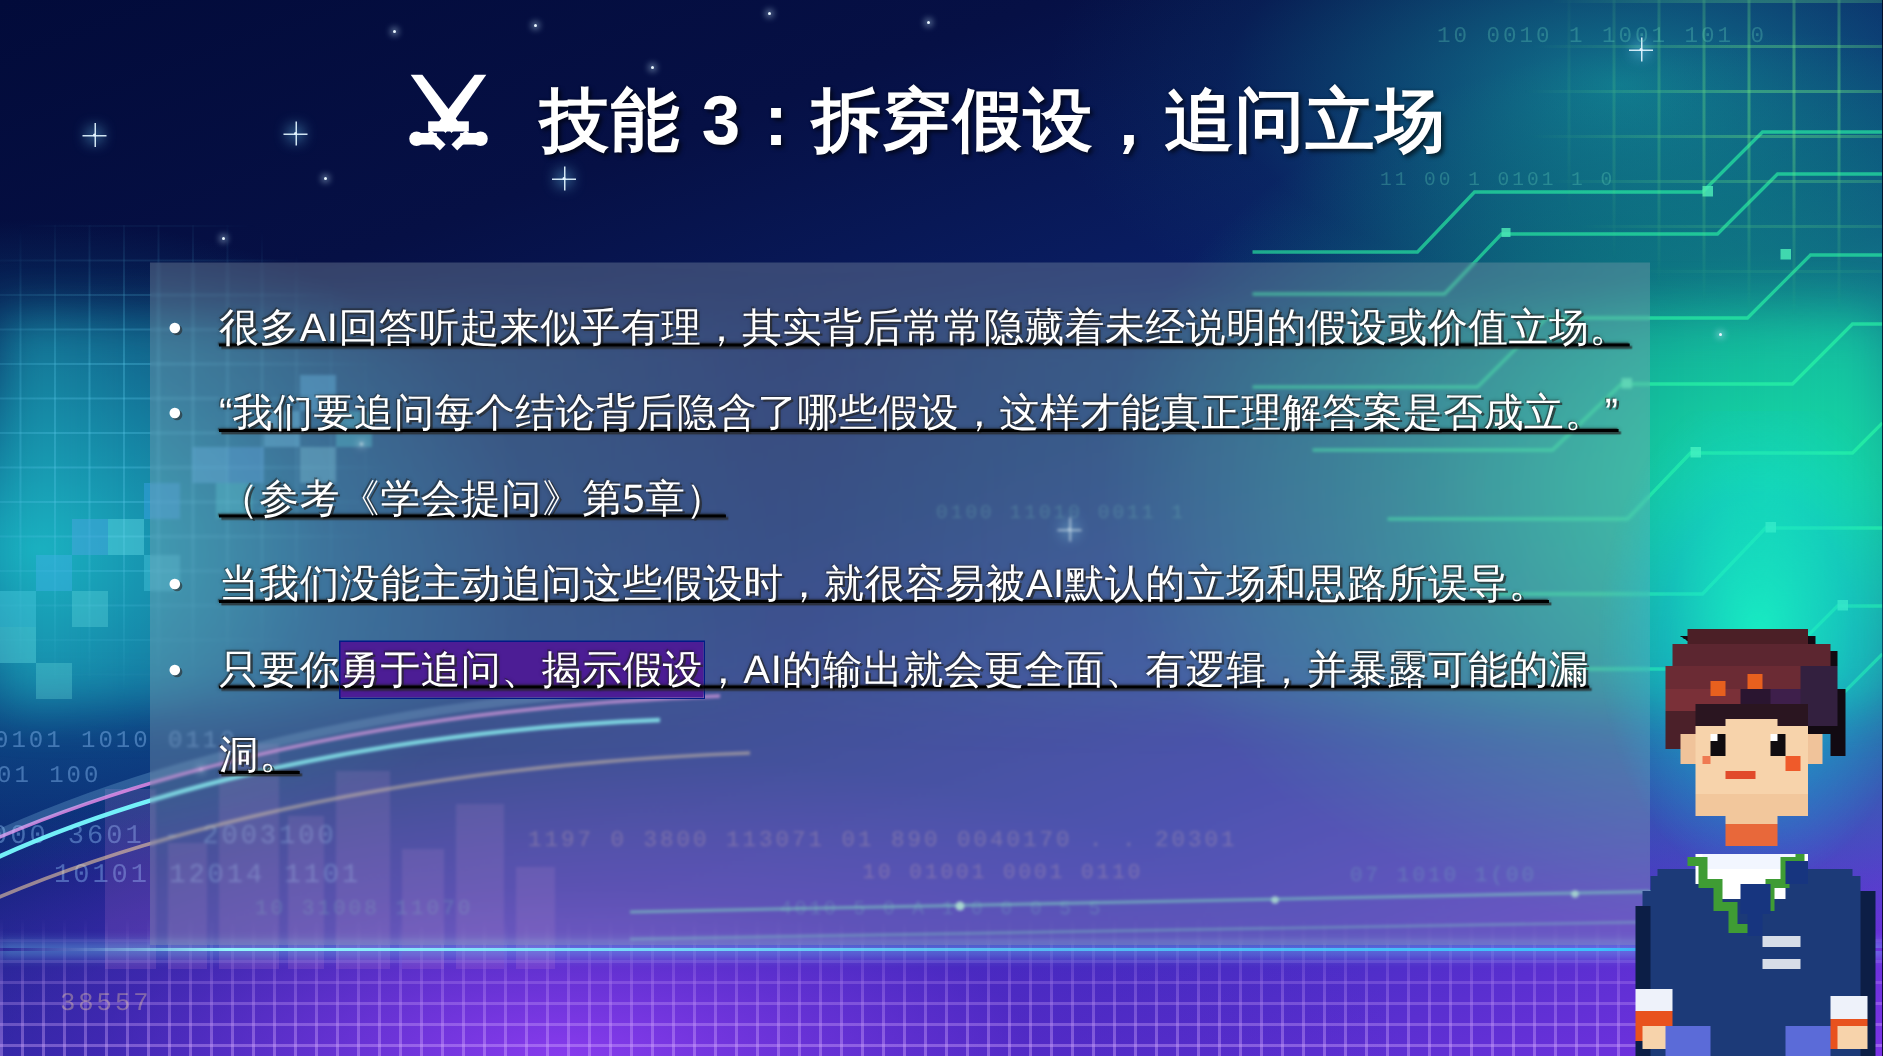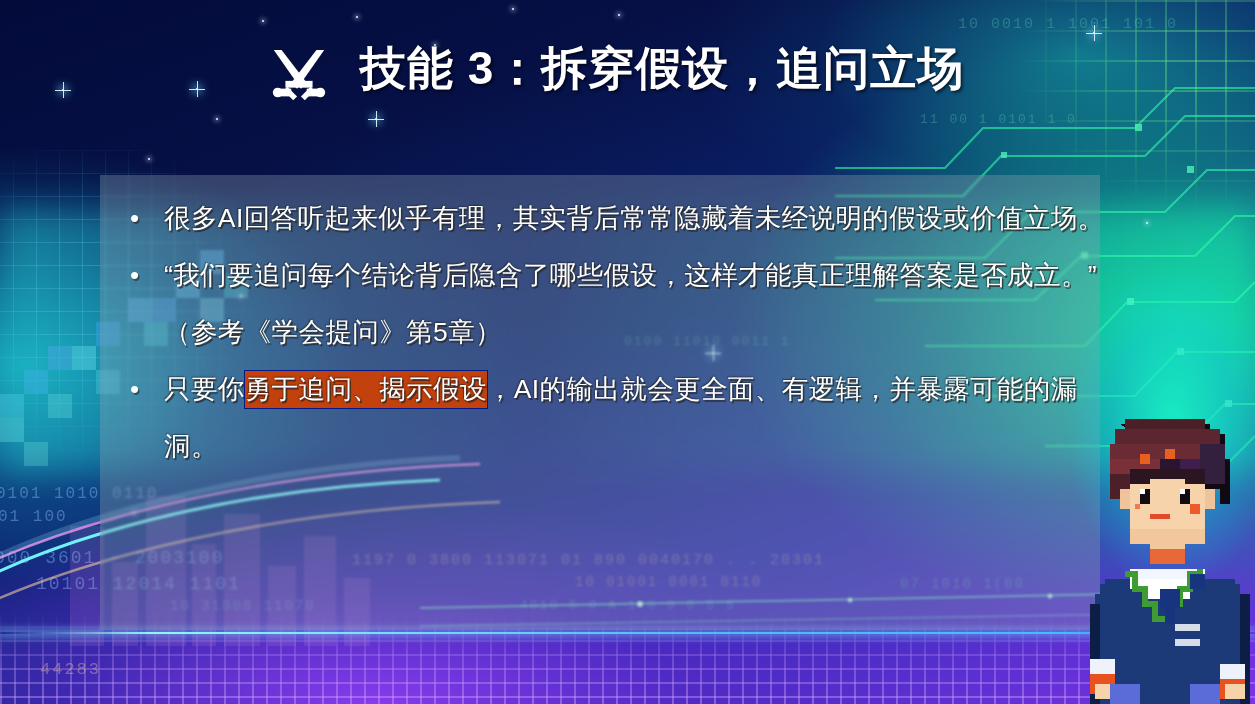--- a/index.html
+++ b/index.html
@@ -140,34 +140,35 @@
     letter-spacing: 1px;
     text-shadow:
       2px 2px 3px rgba(0,0,0,.55),
       0 0 2px rgba(0,0,0,.4);
   }
   .swords-icon {
     position: absolute;
     left: 0px; top: 6px;
     width: 62px; height: 62px;
   }
-  .title-text { margin-left: 92px; display: block; }
+  .title-text { margin-left: 92px; display: block; margin-top: 12px; }
 
   
   .panel {
     position: absolute;
     left: 100px; top: 175px;
     width: 1000px; height: 455px;
     background: rgba(148,163,178,0.34);
     backdrop-filter: blur(1px);
   }
   .bullets {
     position: absolute;
-    left: 122px; top: 190px;
+    left: 104px; top: 190px;
     width: 990px;
+    text-decoration: underline;
   }
   .bullet {
     position: relative;
     display: block;
     padding-left: 42px;
     font-size: 26.5px;
     line-height: 57px;
     color: #ffffff;
     text-shadow:
       1.6px 1.6px 0 rgba(40,40,40,.72),
@@ -177,21 +178,21 @@
   }
   .bullet::before {
     content: "\2022";
     position: absolute;
     left: 8px; top: 0;
     font-size: 26px;
     color: #ffffff;
     text-shadow: 1.5px 1.5px 0 rgba(40,40,40,.6);
   }
   .sel {
-    background: #c2410c;
+    background: #4c1d95;
     color: #ffffff;
     padding: 3px 0 4px 0;
     box-shadow: 0 0 0 1px #001a86;
   }
 
   
   .avatar {
     position: absolute;
     right: 0px; bottom: 0px;
     width: 170px; height: 300px;
@@ -285,21 +286,21 @@
   <div class="binary" style="left:-6px;top:548px;font-size:18px;">000 3601 - 2003100</div>
   <div class="binary" style="left:36px;top:574px;font-size:18px;">10101 12014 1101</div>
   <div class="binary warm" style="left:352px;top:552px;font-size:15px;">1197 0 3800 113071 01 890 0040170 . . 20301</div>
   <div class="binary warm" style="left:575px;top:574px;font-size:14px;">10 01001 0001 0110</div>
   <div class="binary dim" style="left:520px;top:598px;font-size:13px;">4010 5 0 A 1 0 0 0 5 5</div>
   <div class="binary dim" style="left:624px;top:334px;font-size:13px;">0100 11010 0011 1</div>
   <div class="binary dim" style="left:170px;top:598px;font-size:14px;">10 31008 11070</div>
   <div class="binary dim" style="left:900px;top:576px;font-size:14px;">07 1010 1(00</div>
   <div class="binary dim" style="left:958px;top:16px;font-size:15px;text-align:right;">10 0010 1 1001 101 0</div>
   <div class="binary dim" style="left:920px;top:112px;font-size:13px;">11 00 1 0101 1 0</div>
-  <div class="binary" style="left:40px;top:660px;font-size:17px;color:rgba(255,220,160,.35)">44283</div>
+  <div class="binary" style="left:40px;top:660px;font-size:17px;color:rgba(255,220,160,.35)">38557</div>
 
   <svg class="city" viewBox="0 0 330 180">
     <g fill="rgba(200,130,215,0.35)">
       <rect x="10" y="60" width="34" height="120"></rect>
       <rect x="52" y="96" width="26" height="84"></rect>
       <rect x="86" y="30" width="40" height="150"></rect>
       <rect x="132" y="78" width="24" height="102"></rect>
       <rect x="164" y="48" width="36" height="132"></rect>
       <rect x="208" y="100" width="28" height="80"></rect>
       <rect x="244" y="70" width="32" height="110"></rect>
@@ -341,20 +342,21 @@
     <span class="title-line">
       <span class="title-text">技能 3：拆穿假设，追问立场</span>
     </span>
   </div>
 
   <div class="panel"></div>
 
   <div class="bullets">
     <div class="bullet">很多AI回答听起来似乎有理，其实背后常常隐藏着未经说明的假设或价值立场。</div>
     <div class="bullet">“我们要追问每个结论背后隐含了哪些假设，这样才能真正理解答案是否成立。”  （参考《学会提问》第5章）</div>
+    <div class="bullet">当我们没能主动追问这些假设时，就很容易被AI默认的立场和思路所误导。</div>
     <div class="bullet">
       <span>只要你</span><span class="sel">勇于追问、揭示假设</span><span>，AI的输出就会更全面、有逻辑，并暴露可能的漏洞。</span>
     </div>
   </div>
 
   <div class="avatar-glow"></div>
   <svg class="avatar" viewBox="0 0 34 60" shape-rendering="crispEdges">
 
     <g>
 

